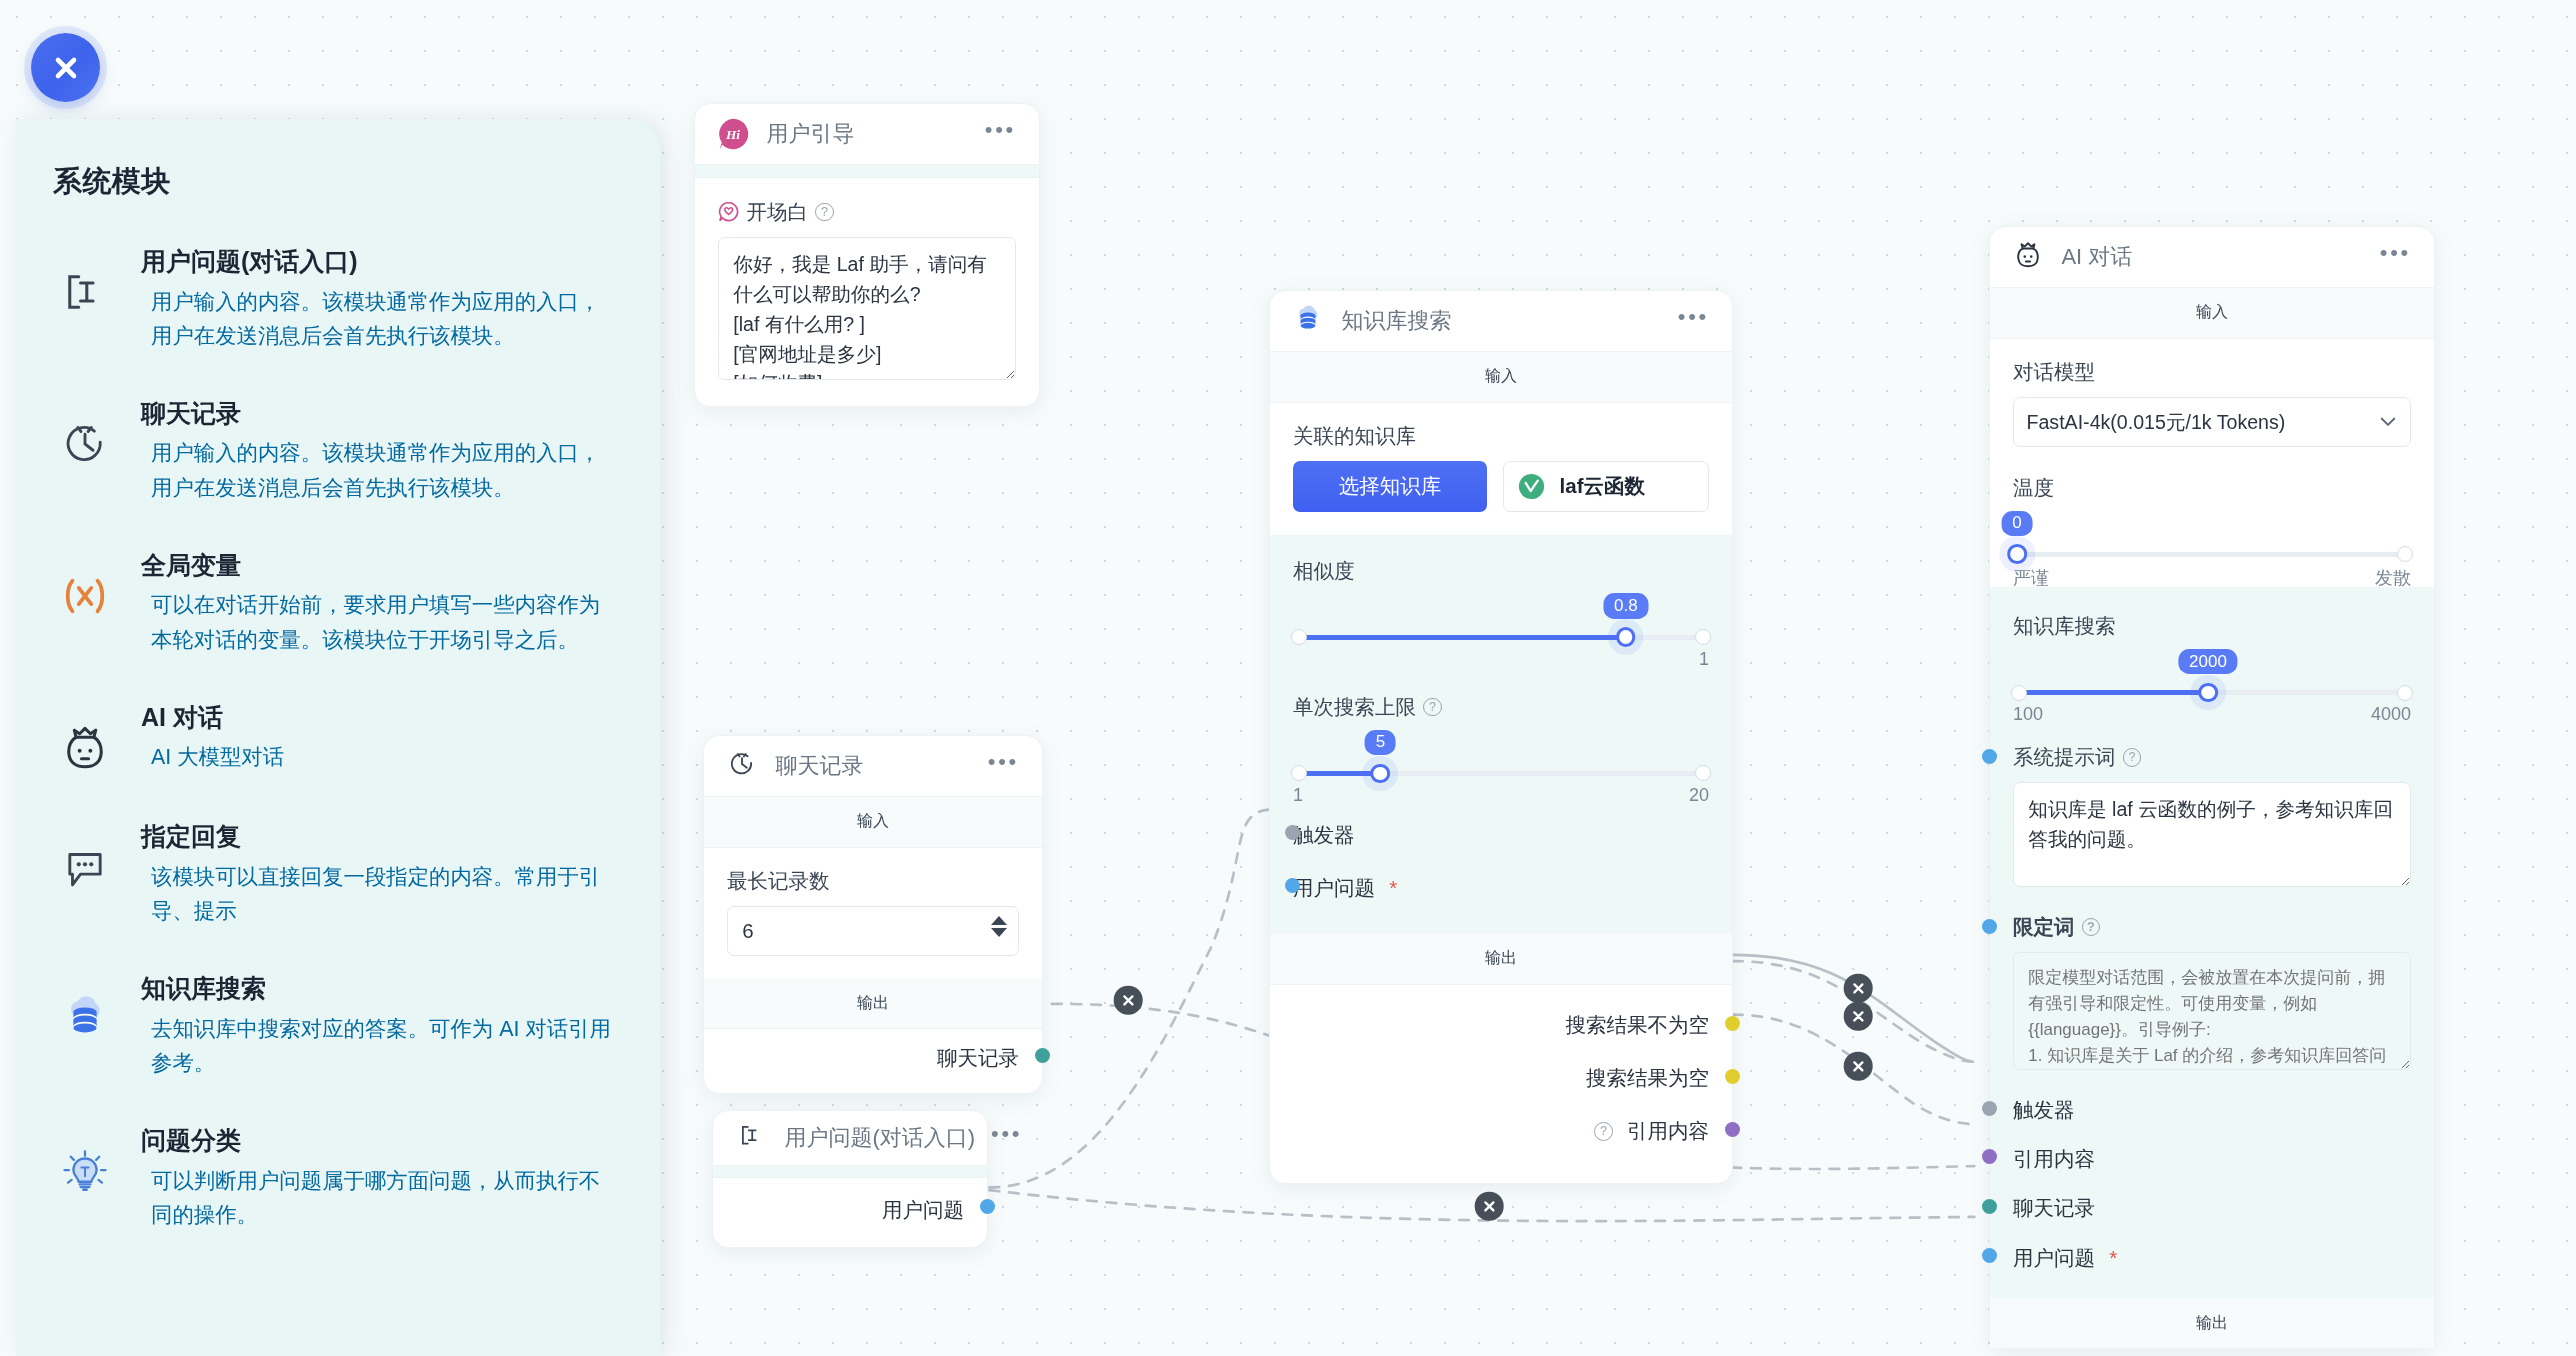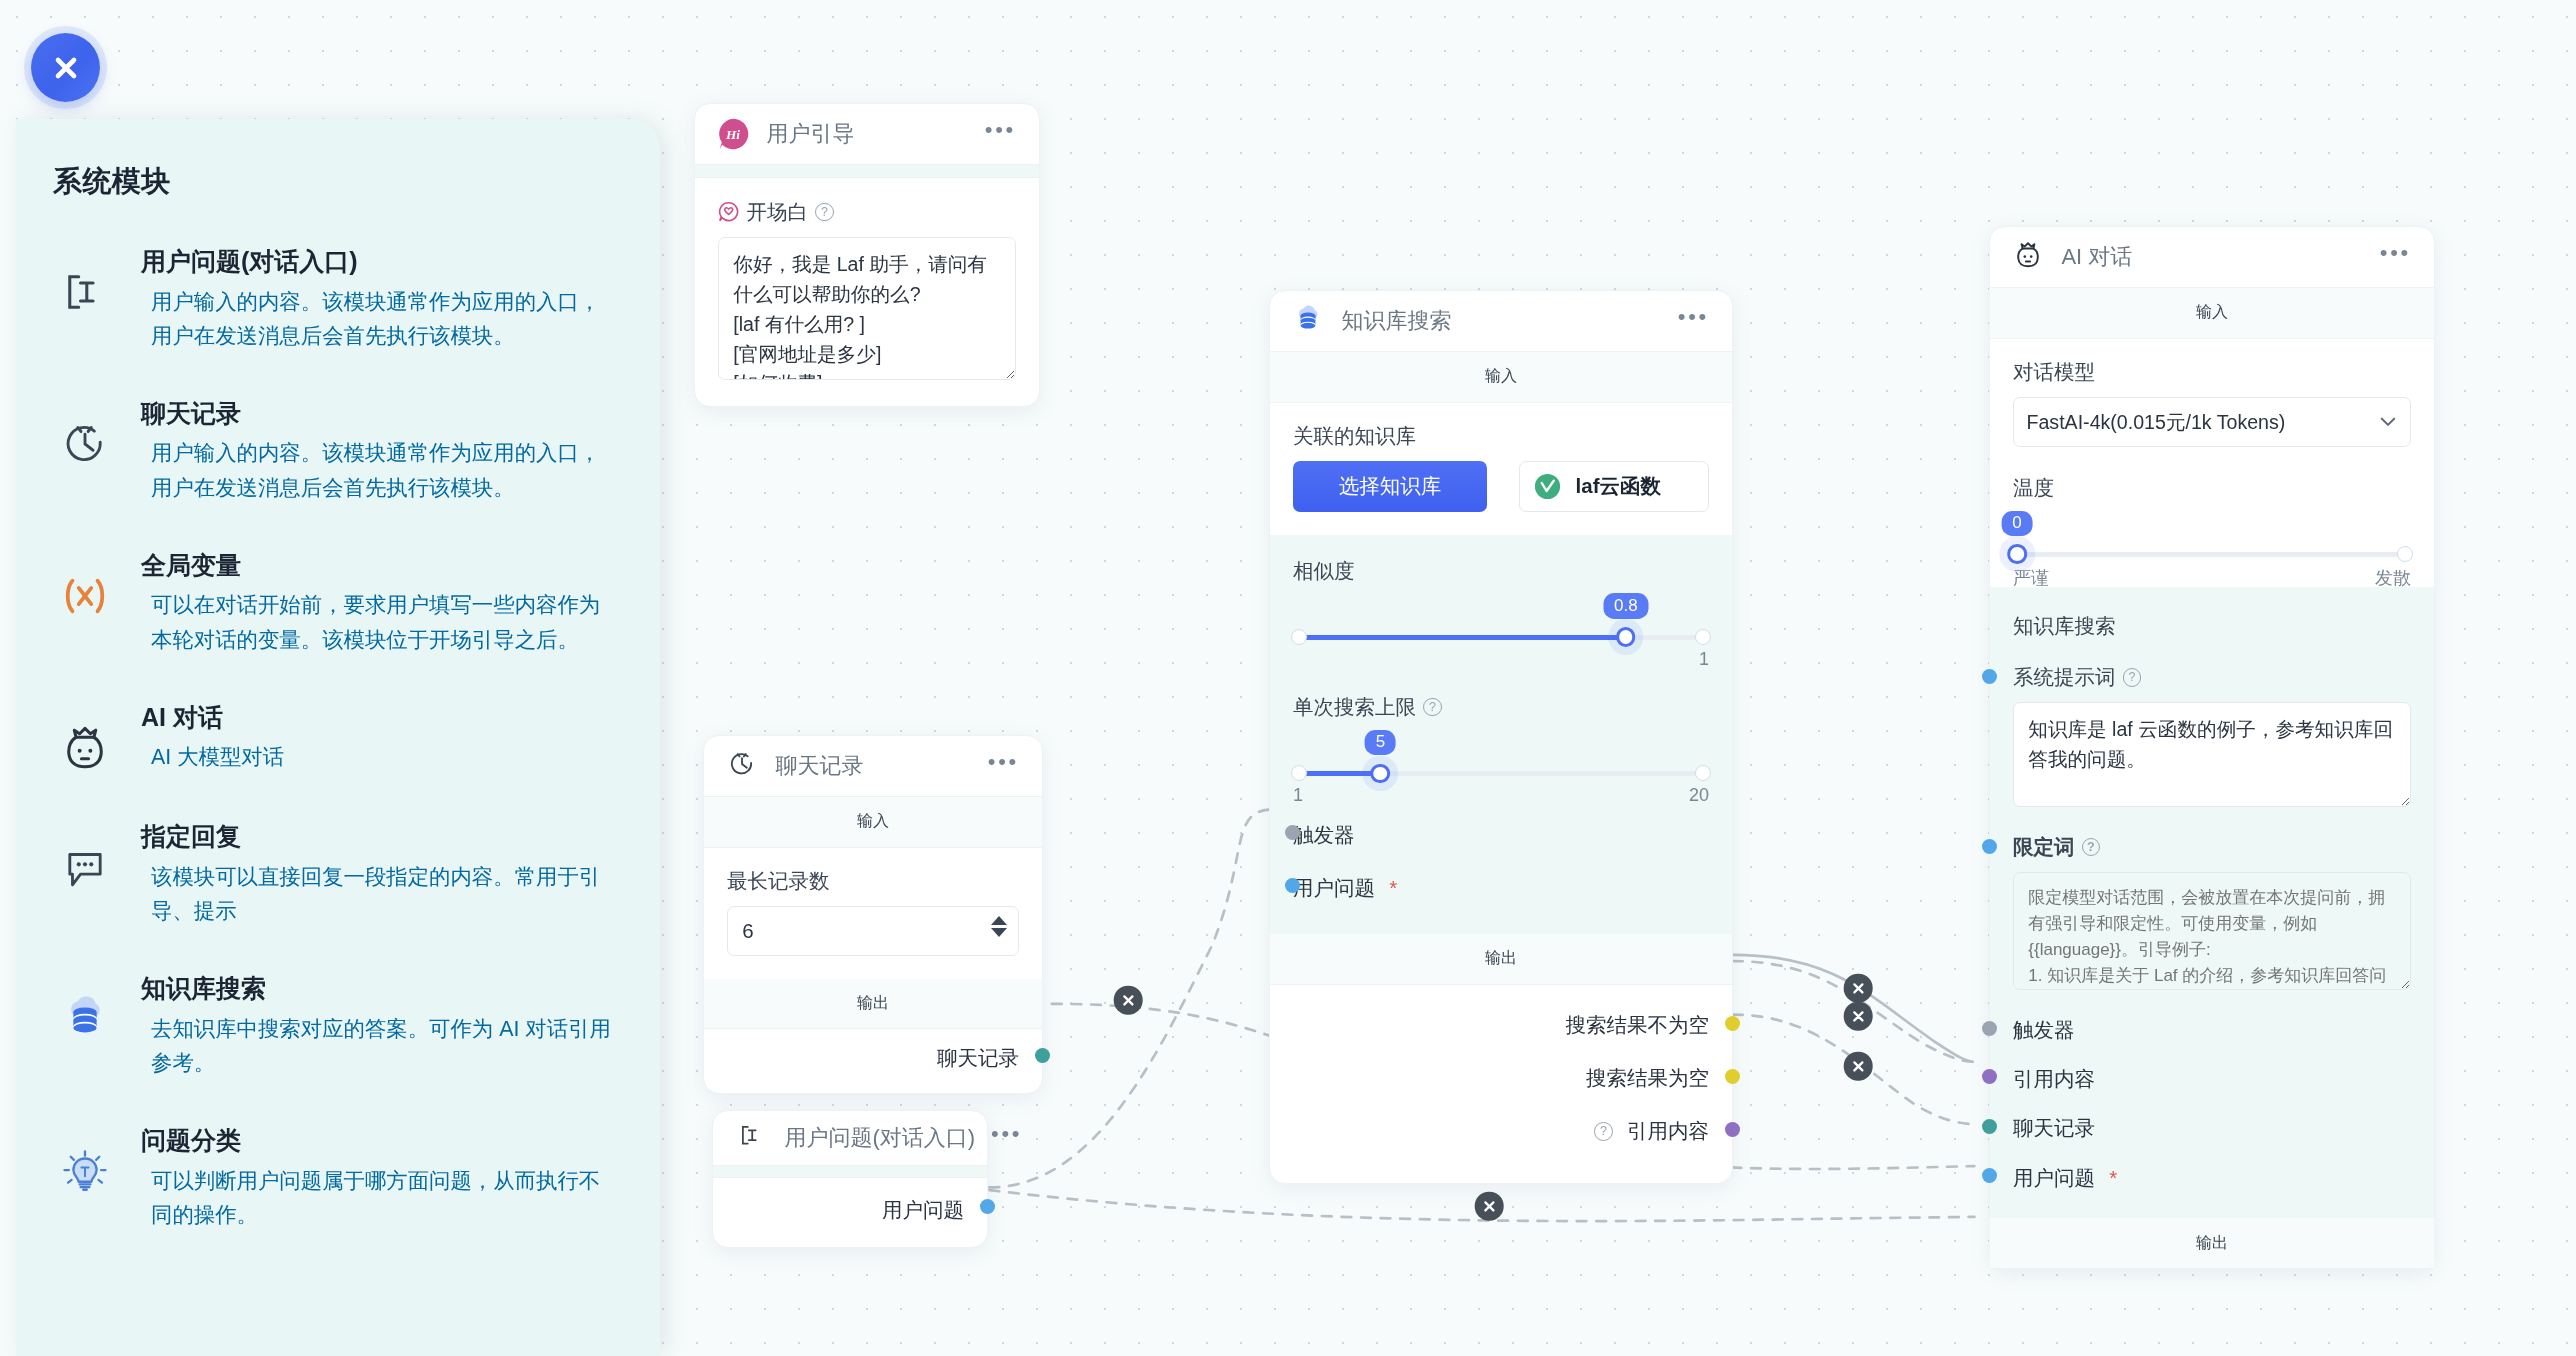--- a/index.html
+++ b/index.html
@@ -418,21 +418,21 @@
           <ellipse cx="28" cy="38" rx="13" ry="5" fill="#3b72e8"></ellipse>
         </svg>
       </span>
       <span class="nh-title">知识库搜索</span>
       <span class="dots">•••</span>
     </div>
     <div class="section-bar">输入</div>
 
     <div class="body-pad">
       <div class="field-label">关联的知识库</div>
-      <div style="display:flex; gap:32px; align-items:stretch;">
+      <div style="display:flex; gap:16px; align-items:stretch;">
         <button class="btn-primary">选择知识库</button>
         <div class="kb-chip">
           <svg width="27" height="27" viewBox="0 0 30 30">
             <circle cx="15" cy="15" r="14" fill="#3fae7f"></circle>
             <path d="M8.5 11 L14 20 L22 8.5" stroke="#fff" stroke-width="2.6" fill="none" stroke-linecap="round" stroke-linejoin="round"></path>
           </svg>
           <span class="kb-name">laf云函数</span>
         </div>
       </div>
     </div>
@@ -529,20 +529,30 @@
         <div class="sld-cap" style="right:-1.8px;"></div>
         <div class="sld-thumb" style="left:1%;"></div>
         <div class="sld-bubble" style="left:1%;">0</div>
         <div class="sld-min">严谨</div>
         <div class="sld-max">发散</div>
       </div>
     </div>
 
     <div class="shaded" style="padding: 16px 23px 23px;">
       <div class="field-label" style="margin-top:9px;">知识库搜索</div>
+      <div class="sld-wrap">
+        <div class="sld-track"></div>
+        <div class="sld-fill" style="width:49%;"></div>
+        <div class="sld-cap" style="left:-1.8px;"></div>
+        <div class="sld-cap" style="right:-1.8px;"></div>
+        <div class="sld-thumb" style="left:49%;"></div>
+        <div class="sld-bubble" style="left:49%;">2000</div>
+        <div class="sld-min">100</div>
+        <div class="sld-max">4000</div>
+      </div>
 
       <div class="field-label" style="margin-top:23px; position:relative;">
         <span class="dot" style="background:#52a7e8; left:-31px; top:6.2px;"></span>
         <span>系统提示词</span>
         <span class="qmark">?</span>
       </div>
       <textarea class="ta" style="height: 105px;">知识库是 laf 云函数的例子，参考知识库回答我的问题。</textarea>
 
       <div class="field-label" style="margin-top:23px; position:relative;font-weight:bold;">
         <span class="dot" style="background:#52a7e8; left:-31px; top:6.2px;"></span>

